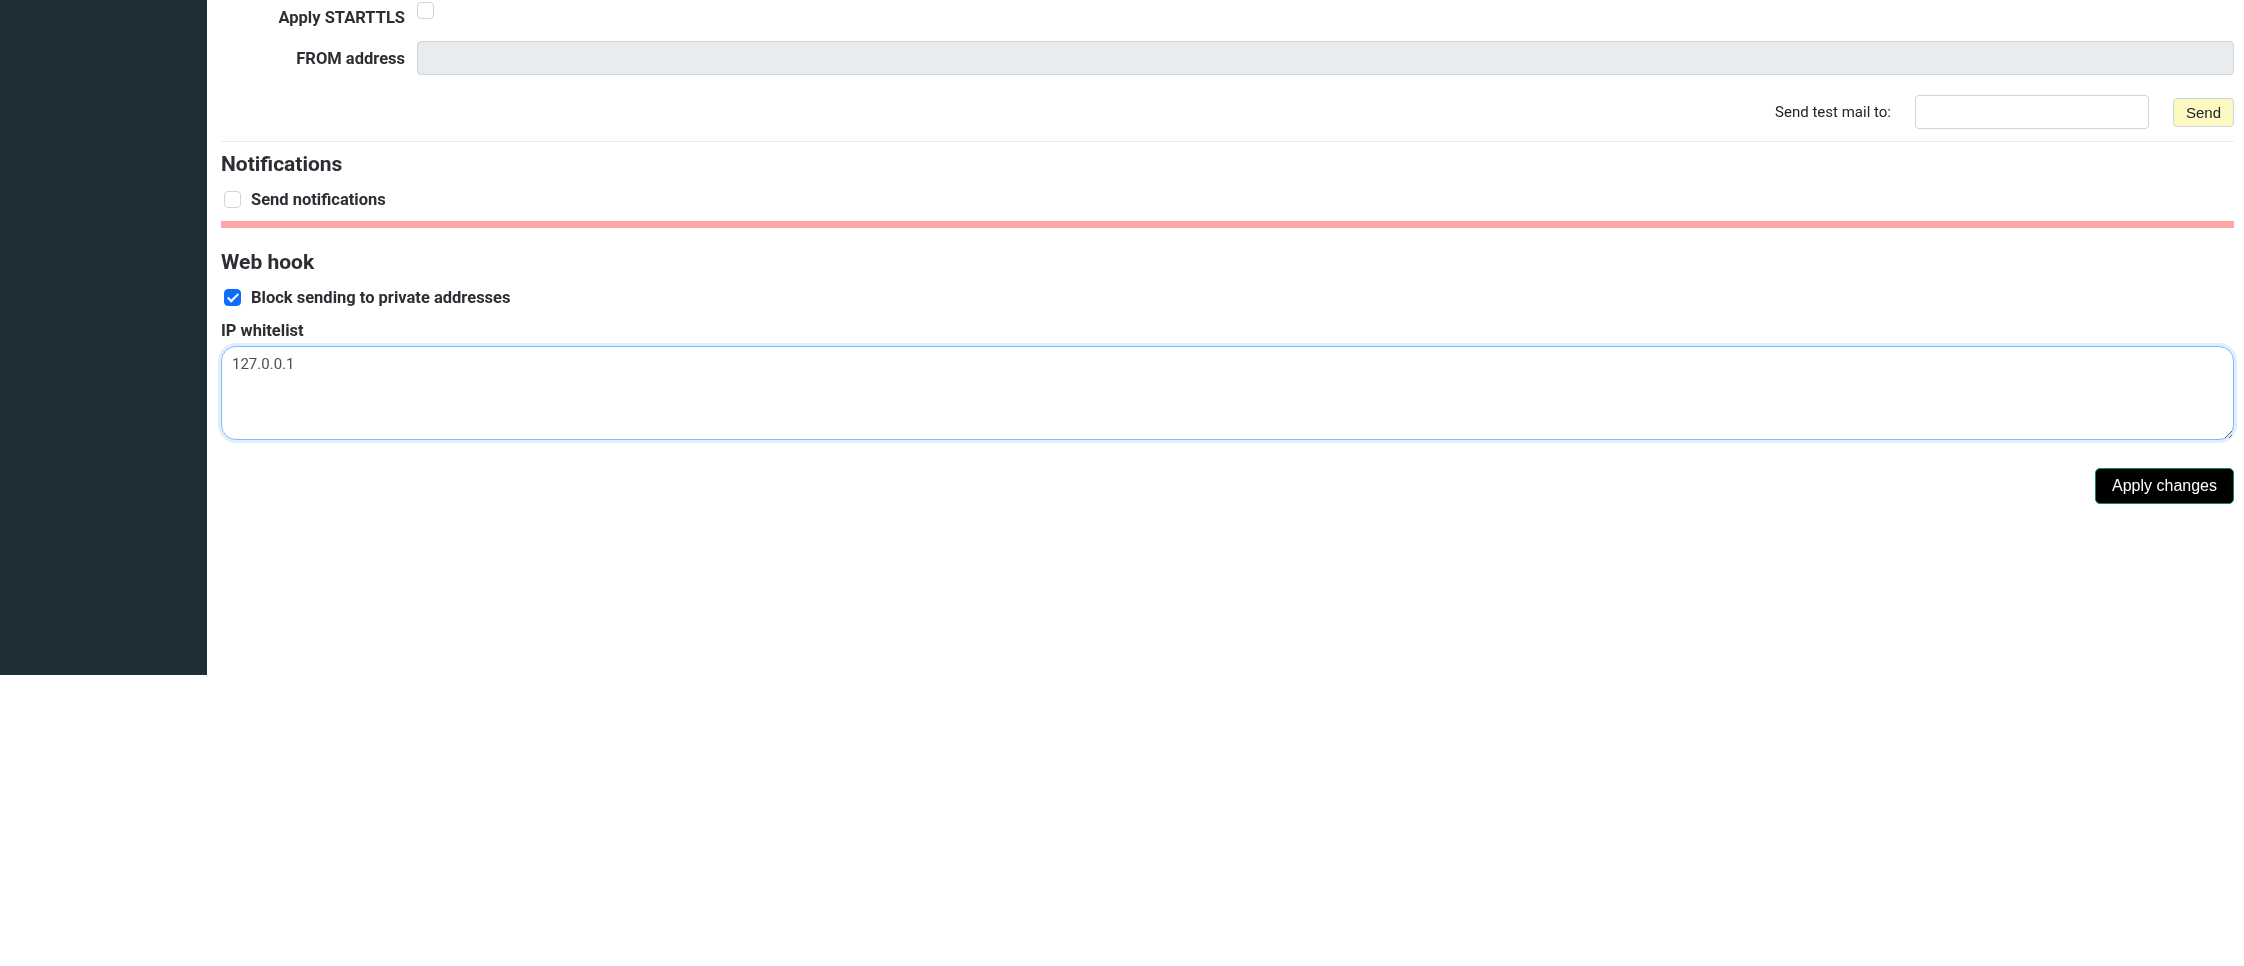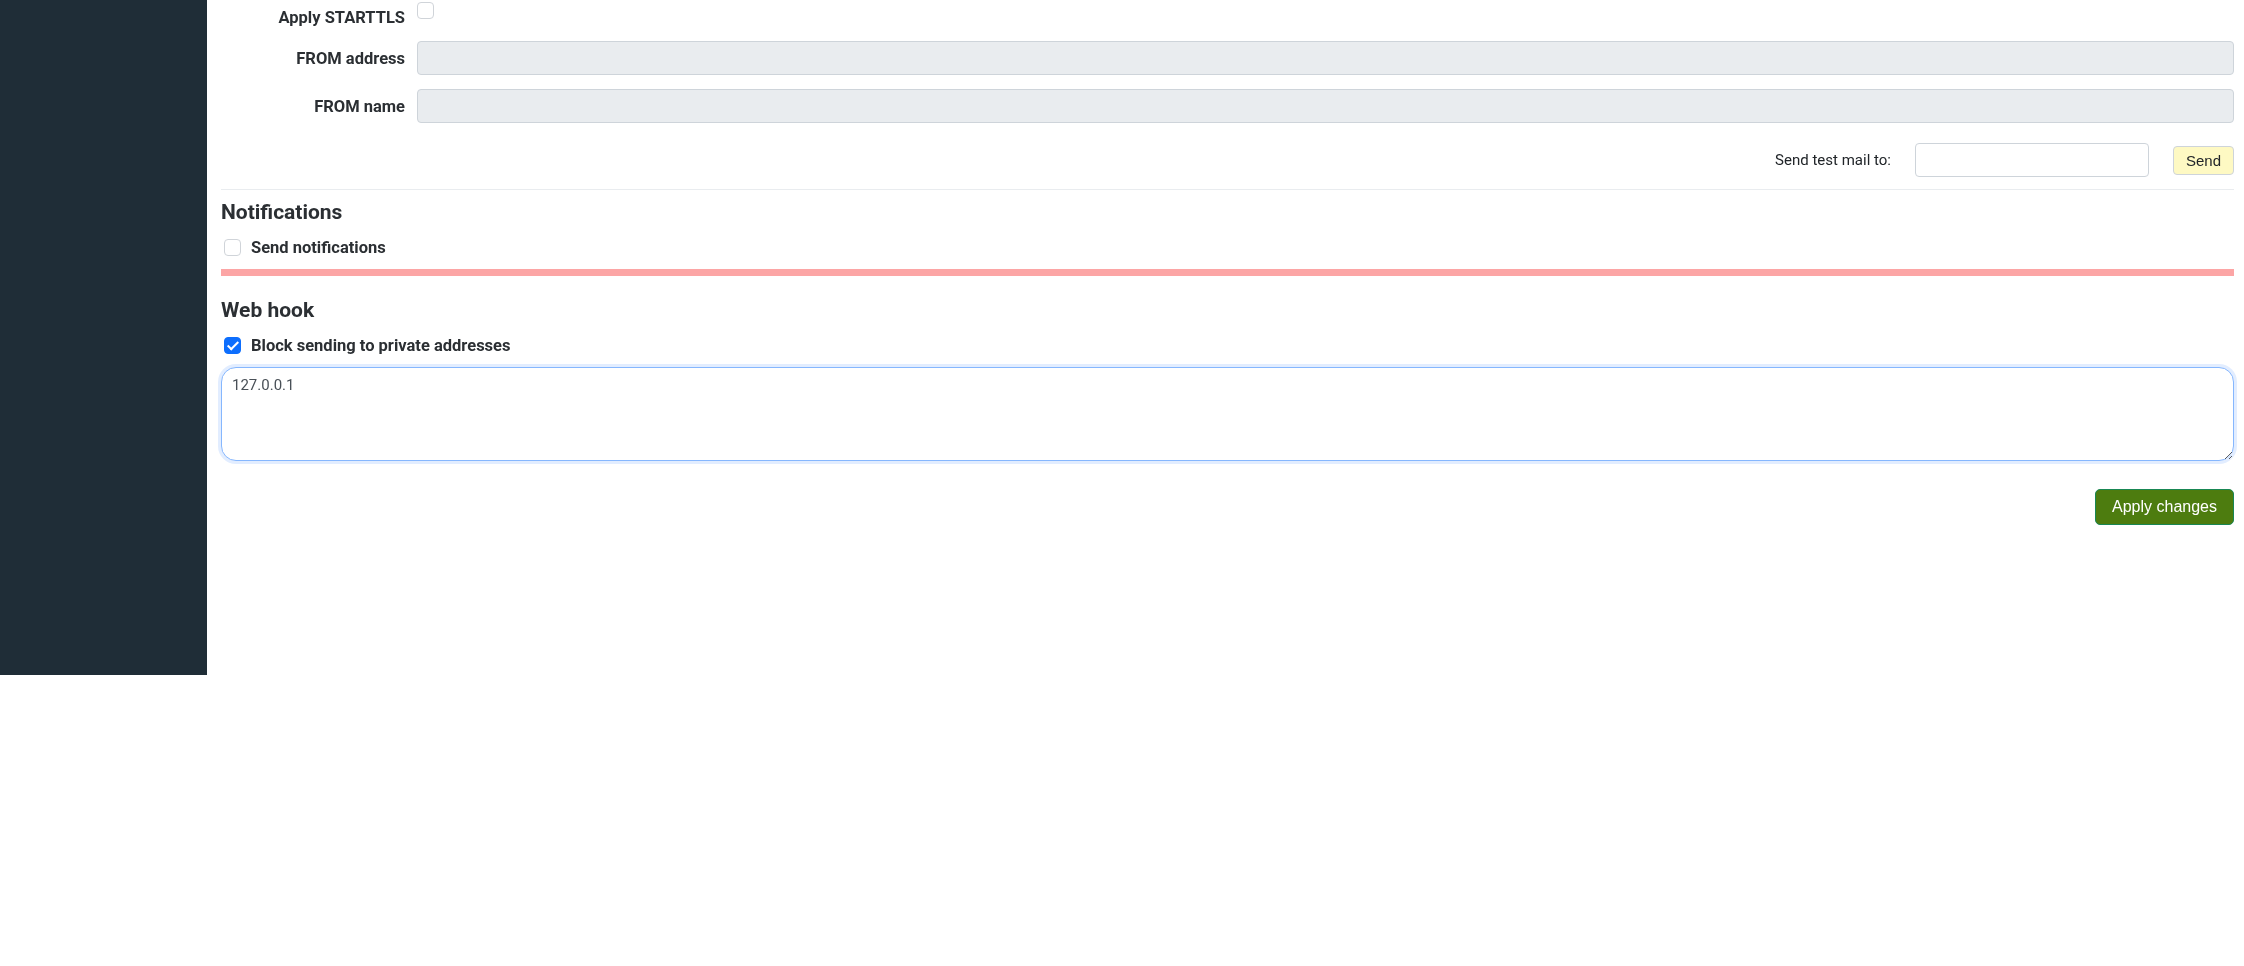--- a/index.html
+++ b/index.html
@@ -109,21 +109,21 @@
     display: inline-block;
     padding: 5px 12px;
     font-size: 15px;
     border: 1px solid #ced4da;
     border-radius: 4px;
     background: #fef9c3;
     color: #212529;
     cursor: pointer;
   }
   .btn-success {
-    background: #4d7c0f;
+    background: #000000;
     border-color: #198754;
     color: #fff;
     padding: 8px 16px;
     font-size: 16px;
     border-radius: 5px;
   }
   .section-title {
     font-weight: 700;
     font-size: 21px;
     color: #2b2f33;
@@ -184,26 +184,20 @@
       </div>
     </div>
 
     <div class="form-row">
       <div class="label">FROM address</div>
       <div class="field">
         <input type="text" class="readonly-look" disabled="" value="" style="">
       </div>
     </div>
 
-    <div class="form-row">
-      <div class="label">FROM name</div>
-      <div class="field">
-        <input type="text" class="readonly-look" disabled="" value="" style="">
-      </div>
-    </div>
 
     <div class="test-mail">
       <label>Send test mail to:</label>
       <input type="text" value="" style="">
       <button class="btn">Send</button>
     </div>
 
     <div class="section-title">Notifications</div>
     <div class="notif-block">
       <div class="inline-check">
@@ -212,20 +206,21 @@
       </div>
     </div>
 
     <div class="section-title">Web hook</div>
 
     <div class="inline-check">
       <input type="checkbox" class="checkbox" checked="" style="">
       <span class="clabel">Block sending to private addresses</span>
     </div>
 
+    <div class="sub-label">IP whitelist</div>
     <textarea style="">127.0.0.1</textarea>
 
     <div class="actions">
       <button class="btn btn-success">Apply changes</button>
     </div>
 
   </main>
 </div>
 
 </body></html>

